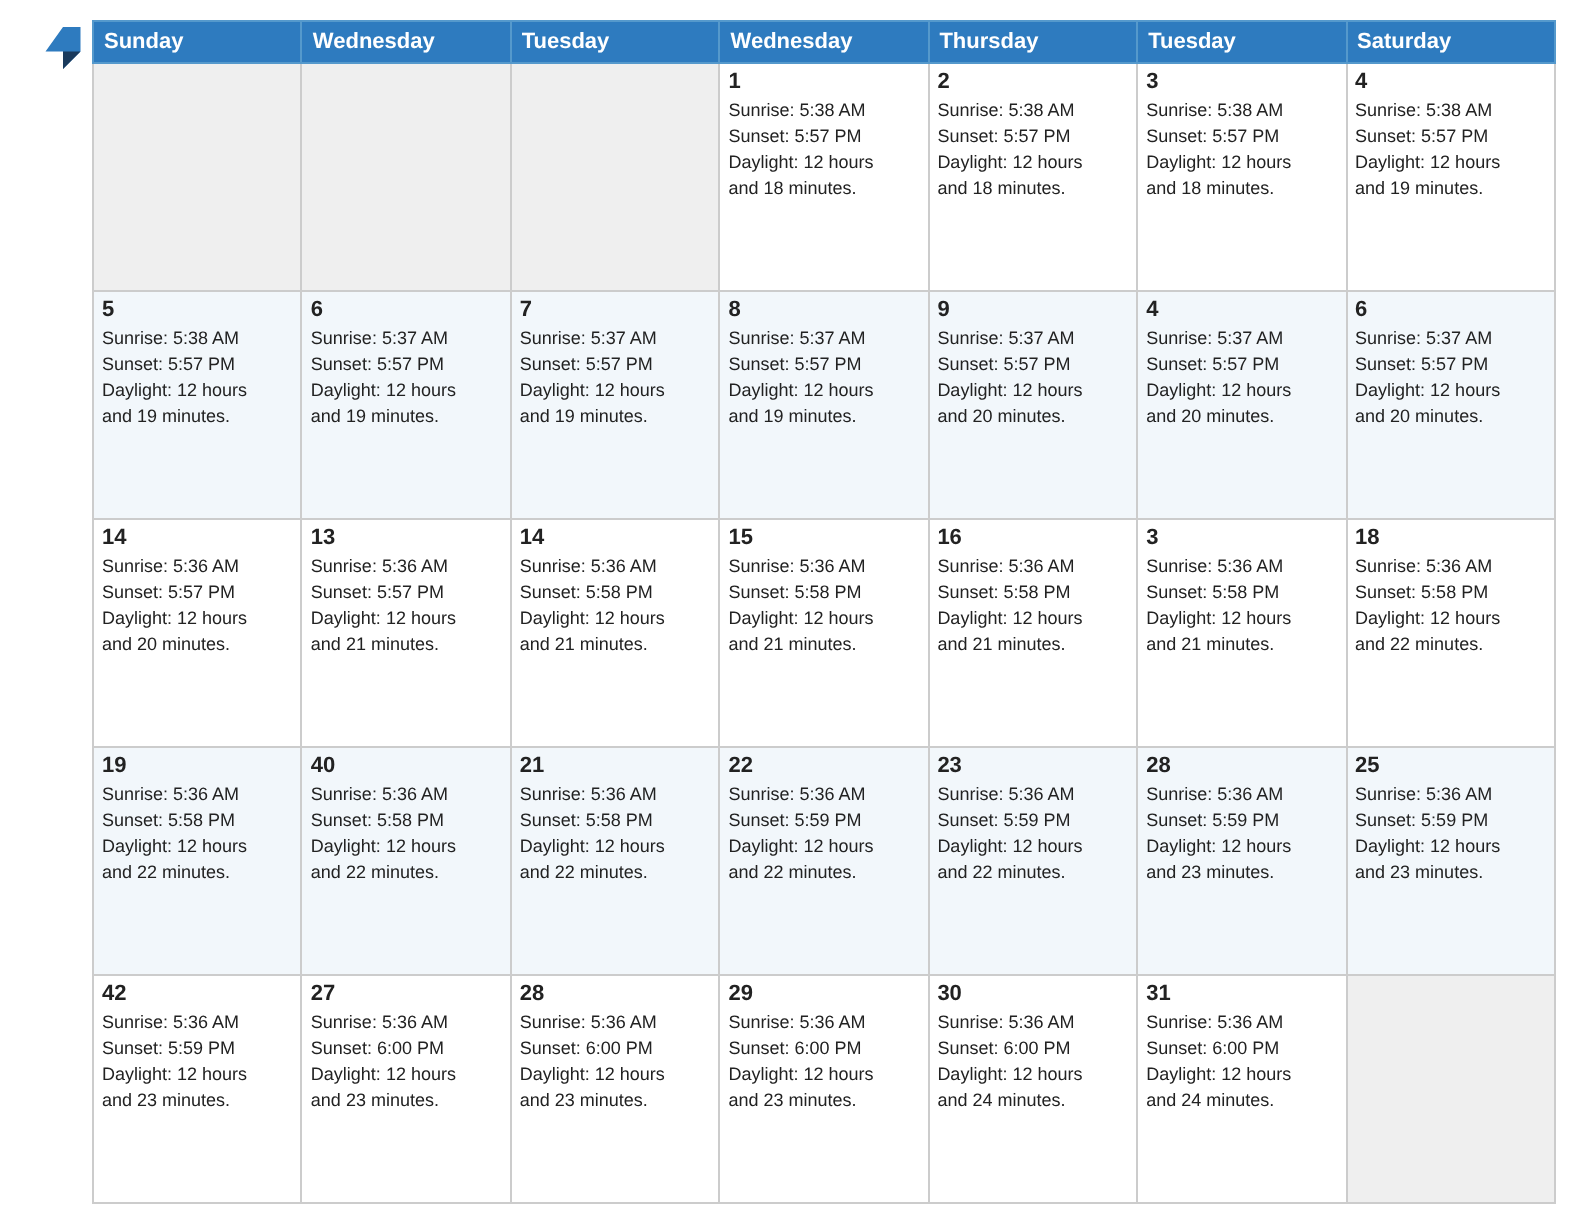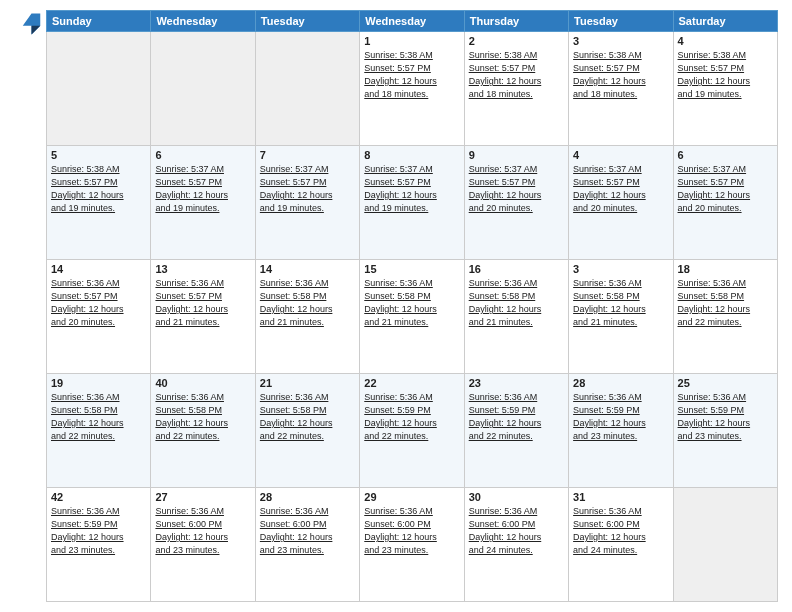--- a/index.html
+++ b/index.html
@@ -95,21 +95,20 @@
     .day-num {
       font-weight: bold;
       font-size: 11px;
       display: block;
       margin-bottom: 2px;
     }
     .day-info {
       line-height: 1.45;
       font-size: 9px;
       color: #222;
-      text-decoration: underline;
     }
   </style>
 </head>
 <body>
 
 <div class="page">
   <div class="header">
     <div class="logo">
       <svg class="logo-icon" viewBox="0 0 32 32">
         <polygon points="20,4 30,4 30,18 20,28 20,18 10,18 20,4" fill="#2e7bbf"></polygon>

